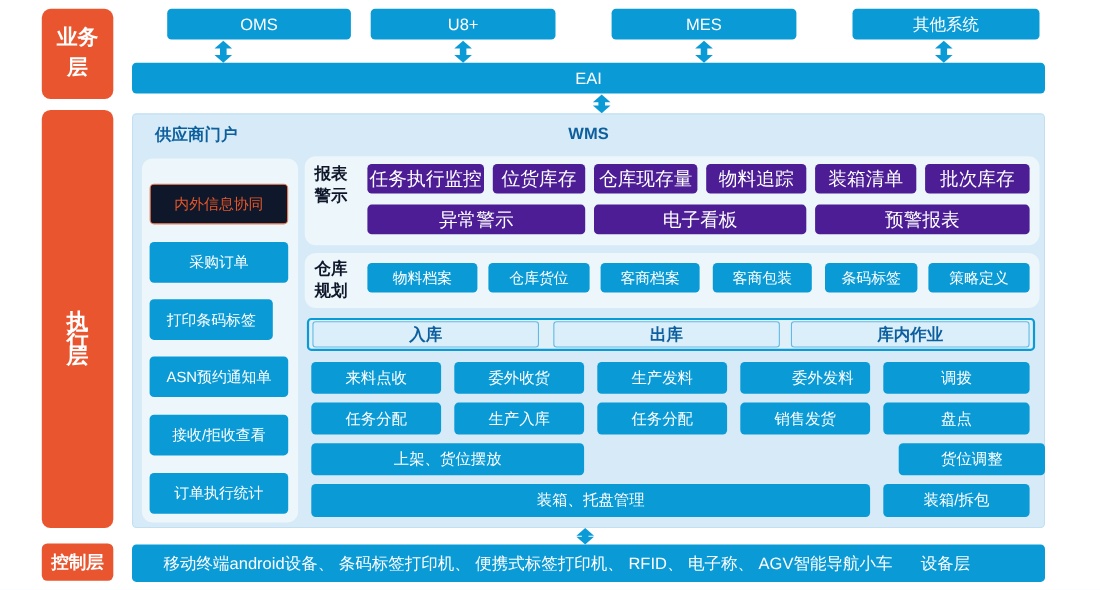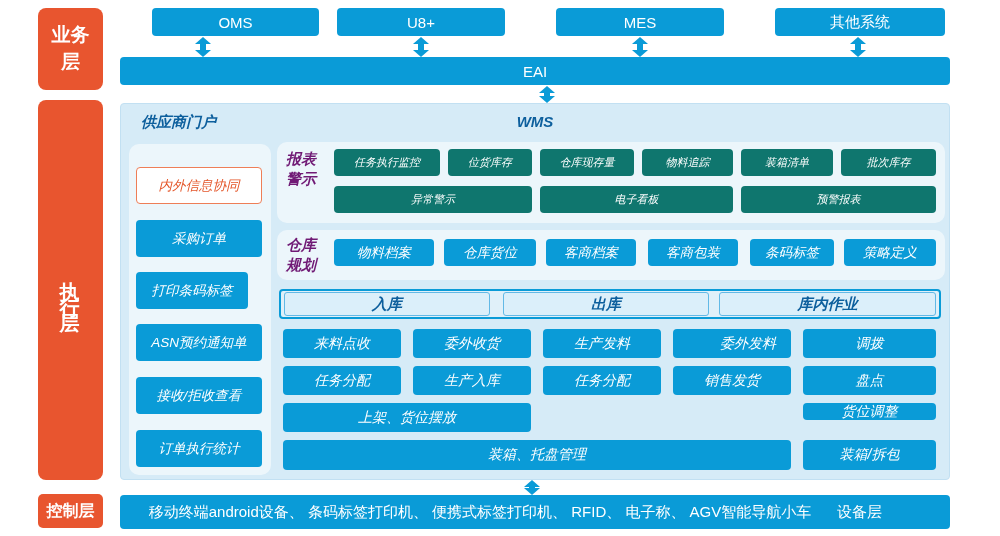--- a/index.html
+++ b/index.html
@@ -2,38 +2,38 @@
 <html><head>
 <meta charset="utf-8">
 <style>
   html,body { margin:0; padding:0; background:#ffffff; }
   body { font-family:"Liberation Sans","DejaVu Sans",sans-serif; }
   #page { position:relative; width:1000px; height:536px; background:#ffffff; overflow:hidden; }
   .abs { position:absolute; box-sizing:border-box; }
 
   .box-blue { background:#0a9bd7; color:#fff; display:flex; align-items:center; justify-content:center;
               border-radius:4px; font-size:14px; text-align:center; }
-  .box-orange { background:#0f766e; color:#fff; display:flex; align-items:center; justify-content:center;
-                border-radius:4px; font-size:11px; text-align:right; }
-  .portal-hl { background:#ffffff; border:1px solid #ee7e57; color:#e4572b; display:flex; align-items:center;
+  .box-orange { background:#4c1d95; color:#fff; display:flex; align-items:center; justify-content:center;
+                border-radius:4px; font-size:17px; text-align:right; }
+  .portal-hl { background:#0f172a; border:1px solid #ee7e57; color:#e4572b; display:flex; align-items:center;
                justify-content:center; border-radius:4px; font-size:13.5px; }
 
   .layer { background:#e8552f; color:#fff; display:flex; align-items:center; justify-content:center;
            font-weight:bold; border-radius:8px; text-align:center; }
   .layer-biz { font-size:19px; line-height:1.4; padding:0 9px; }
   .layer-exec { writing-mode:vertical-lr; text-orientation:upright; font-size:20px; letter-spacing:16px; }
   .layer-ctrl { font-size:16px; border-radius:5px; }
 
   .sysbox { font-size:15px; }
   .eai { font-size:15px; }
 
   .panel { background:#d6ebf7; border:1px solid #c2e0f2; border-radius:4px; }
   .panel-title { color:#0d5f9d; font-size:15px; font-weight:bold; }
   .section { background:rgba(255,255,255,0.55); border-radius:10px; }
-  .sec-label { color:#701a75; font-weight:bold; font-size:15px; line-height:1.3; text-align:center; }
+  .sec-label { color:#0f172a; font-weight:bold; font-size:15px; line-height:1.3; text-align:center; }
 
   .proc-outer { border:2px solid #0a9bd7; border-radius:4px; background:rgba(255,255,255,0.25); }
   .proc-cell { background:#dbeffa; border:1px solid #62b9e6; color:#0d5f9d; font-weight:bold; font-size:15px;
                display:flex; align-items:center; justify-content:center; border-radius:3px; }
 
   .varrow { position:absolute; width:16px; }
   .varrow i { position:absolute; left:5px; top:6px; bottom:6px; width:6px; background:#0a9bd7; }
   .varrow::before { content:""; position:absolute; top:0; left:0;
                     border-left:8px solid transparent; border-right:8px solid transparent;
                     border-bottom:7px solid #0a9bd7; }
@@ -67,21 +67,21 @@
   <div class="varrow" style="left:850px;top:37px;height:20px;">
       <i></i>
     </div>
 
   <div class="abs box-blue eai" style="left:120px;top:57px;width:830px;height:28px;">EAI</div>
 
   <div class="varrow" style="left:539px;top:86px;height:17px;">
       <i></i>
     </div>
 
-  <div class="abs panel" style="left:120px;top:103px;width:830px;height:377px;font-style:italic;">
+  <div class="abs panel" style="left:120px;top:103px;width:830px;height:377px;">
 
     <div class="abs panel-title" style="left:20px;top:9px;">供应商门户</div>
     <div class="abs panel-title" style="left:0;right:0;top:9px;text-align:center;">WMS</div>
 
     <div class="abs section" style="left:8px;top:40px;width:142px;height:331px;"></div>
     <div class="abs portal-hl" style="left:15px;top:63px;width:126px;height:37px;">内外信息协同</div>
     <div class="abs box-blue" style="left:15px;top:116px;width:126px;height:37px;font-size:13.5px;">采购订单</div>
     <div class="abs box-blue" style="left:15px;top:168px;width:112px;height:37px;font-size:13.5px;">打印条码标签</div>
     <div class="abs box-blue" style="left:15px;top:220px;width:126px;height:37px;font-size:13.5px;">ASN预约通知单</div>
     <div class="abs box-blue" style="left:15px;top:273px;width:126px;height:37px;font-size:13.5px;">接收/拒收查看</div>
@@ -119,21 +119,21 @@
     <div class="abs box-blue" style="left:552px;top:225px;width:118px;height:29px;padding-left:32px;">委外发料</div>
     <div class="abs box-blue" style="left:682px;top:225px;width:133px;height:29px;">调拨</div>
 
     <div class="abs box-blue" style="left:162px;top:262px;width:118px;height:29px;">任务分配</div>
     <div class="abs box-blue" style="left:292px;top:262px;width:118px;height:29px;">生产入库</div>
     <div class="abs box-blue" style="left:422px;top:262px;width:118px;height:29px;">任务分配</div>
     <div class="abs box-blue" style="left:552px;top:262px;width:118px;height:29px;">销售发货</div>
     <div class="abs box-blue" style="left:682px;top:262px;width:133px;height:29px;">盘点</div>
 
     <div class="abs box-blue" style="left:162px;top:299px;width:248px;height:29px;">上架、货位摆放</div>
-    <div class="abs box-blue" style="left:682px;top:299px;width:133px;height:17px;">货位调整</div>
+    <div class="abs box-blue" style="left:696px;top:299px;width:133px;height:29px;">货位调整</div>
 
     <div class="abs box-blue" style="left:162px;top:336px;width:508px;height:30px;">装箱、托盘管理</div>
     <div class="abs box-blue" style="left:682px;top:336px;width:133px;height:30px;">装箱/拆包</div>
   </div>
 
   <div class="varrow" style="left:524px;top:480px;height:15px;">
       <i></i>
     </div>
 
   <div class="abs box-blue" style="left:120px;top:495px;width:830px;height:34px;font-size:15px;">

